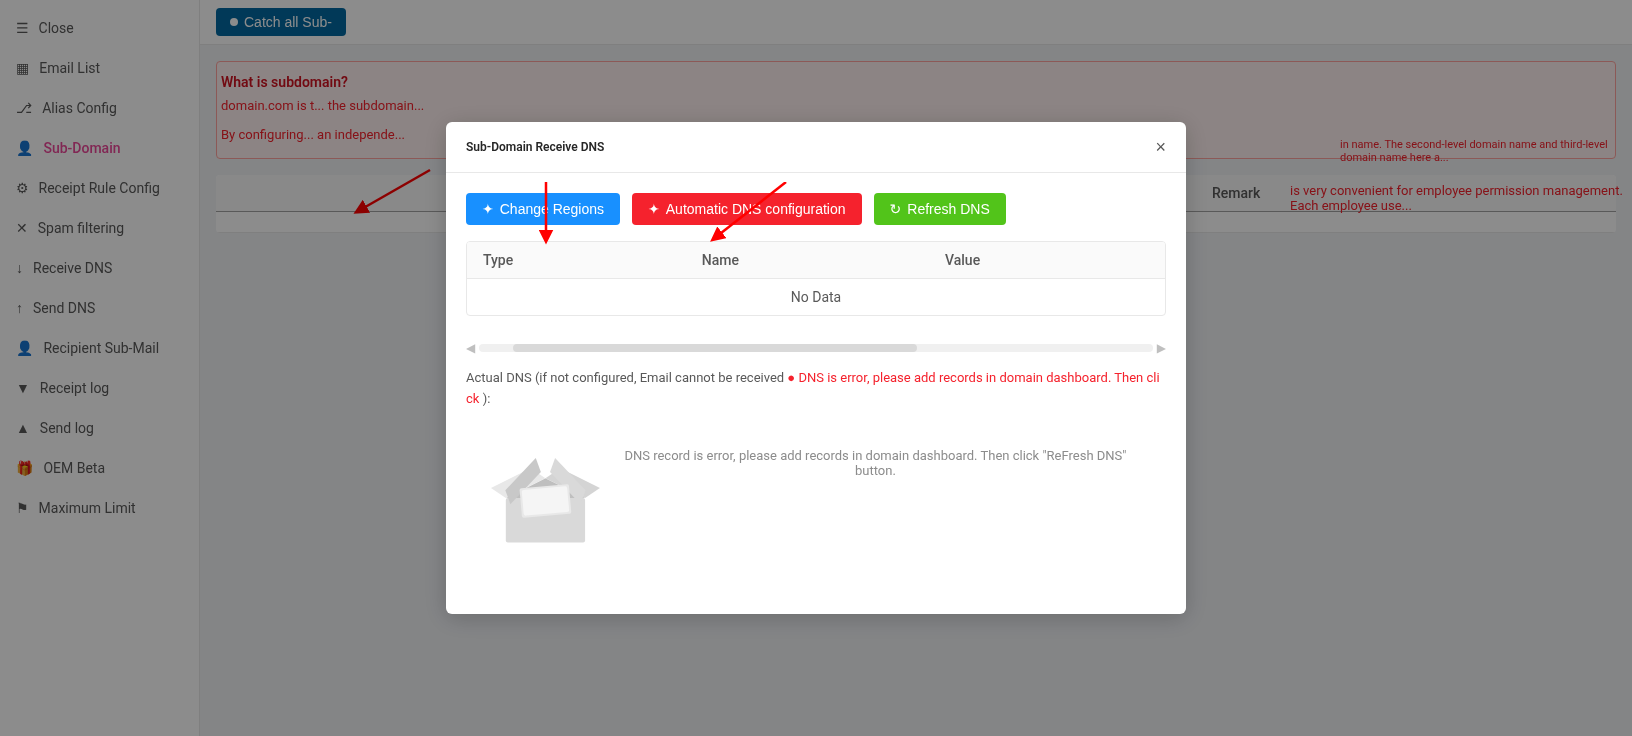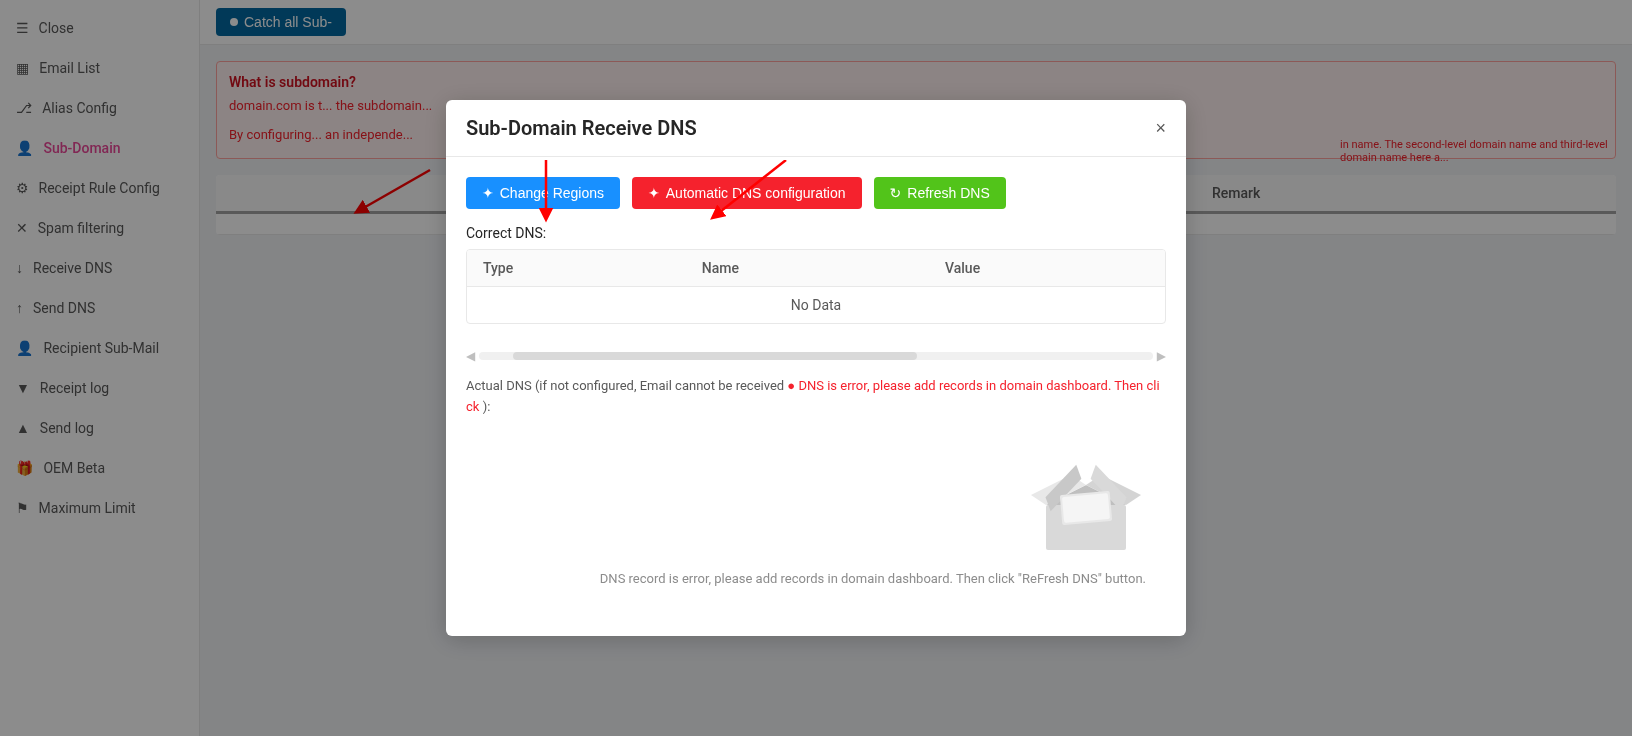--- a/index.html
+++ b/index.html
@@ -70,21 +70,21 @@
     }
 
     
     .content-panel {
       padding: 16px;
     }
     .info-box {
       background: #fff1f0;
       border: 1px solid #ffa39e;
       border-radius: 4px;
-      padding: 12px 12px;
+      padding: 12px 4px;
       margin-bottom: 16px;
     }
     .info-box .title {
       color: #cf1322;
       font-weight: 600;
       margin-bottom: 6px;
     }
     .info-box p { color: #595959; line-height: 1.6; }
 
     
@@ -94,21 +94,21 @@
       overflow: hidden;
     }
     .data-table table {
       width: 100%;
       border-collapse: collapse;
     }
     .data-table th {
       background: #fafafa;
       padding: 10px 16px;
       text-align: left;
-      border-bottom: 3px solid #a3a3a3;
+      border-bottom: 1px solid #a3a3a3;
       color: #595959;
       font-weight: 500;
     }
     .data-table td {
       padding: 10px 16px;
       border-bottom: 1px solid #e8e8e8;
     }
     .remark-col { text-align: center; font-weight: 600; }
 
     
@@ -133,21 +133,21 @@
       position: relative;
     }
     .dialog-header {
       display: flex;
       align-items: center;
       justify-content: space-between;
       padding: 16px 20px;
       border-bottom: 1px solid #e8e8e8;
     }
     .dialog-header h2 {
-      font-size: 20px;
+      font-size: 12px;
       font-weight: 600;
       color: #262626;
     }
     .dialog-close {
       background: none;
       border: none;
       font-size: 18px;
       cursor: pointer;
       color: #595959;
       line-height: 1;
@@ -252,22 +252,22 @@
       color: #595959;
       margin-bottom: 8px;
       line-height: 1.6;
     }
     .actual-dns-text .error-dot { color: #f5222d; }
     .actual-dns-text .error-link { color: #f5222d; text-decoration: none; }
 
     
     .empty-state {
       display: flex;
-      flex-direction: column;
-      align-items: flex-end;
+      flex-direction: row;
+      align-items: flex-start;
       padding: 30px 20px;
     }
     .empty-box-icon {
       width: 120px;
       height: 100px;
       margin-bottom: 16px;
     }
     .empty-state p {
       color: #8c8c8c;
       font-size: 13px;
@@ -361,20 +361,23 @@
             <td></td>
           </tr>
         </tbody>
       </table>
     </div>
   </div>
 
   <div style="position:absolute; top:130px; right:0; color:#f5222d; font-size:11px; padding:8px; max-width:300px; overflow:hidden;">
     in name. The second-level domain name and third-level domain name here a...
   </div>
+  <div style="position:absolute; top:175px; right:0; color:#f5222d; font-size:13px; padding:8px; max-width:350px; overflow:hidden;">
+    is very convenient for employee permission management. Each employee use...
+  </div>
 
   <svg style="position:absolute; top:160px; left:130px; pointer-events:none; z-index:50;" width="120" height="80">
     <defs>
       <marker id="arrowhead1" markerWidth="6" markerHeight="6" refX="3" refY="3" orient="auto">
         <polygon points="0 0, 6 3, 0 6" fill="red"></polygon>
       </marker>
     </defs>
     <line x1="100" y1="10" x2="30" y2="50" stroke="red" stroke-width="2.5" marker-end="url(#arrowhead1)"></line>
   </svg>
 
@@ -396,21 +399,20 @@
           <button class="btn-auto-dns">
             <span>✦</span>
             <span>Automatic DNS configuration</span>
           </button>
           <button class="btn-refresh-dns">
             <span>↻</span>
             <span>Refresh DNS</span>
           </button>
         </div>
 
-        <div class="correct-dns-label">Correct DNS:</div>
 
         <div class="dns-table-container">
           <table class="dns-table">
             <thead>
               <tr>
                 <th>Type</th>
                 <th>Name</th>
                 <th>Value</th>
               </tr>
             </thead>

